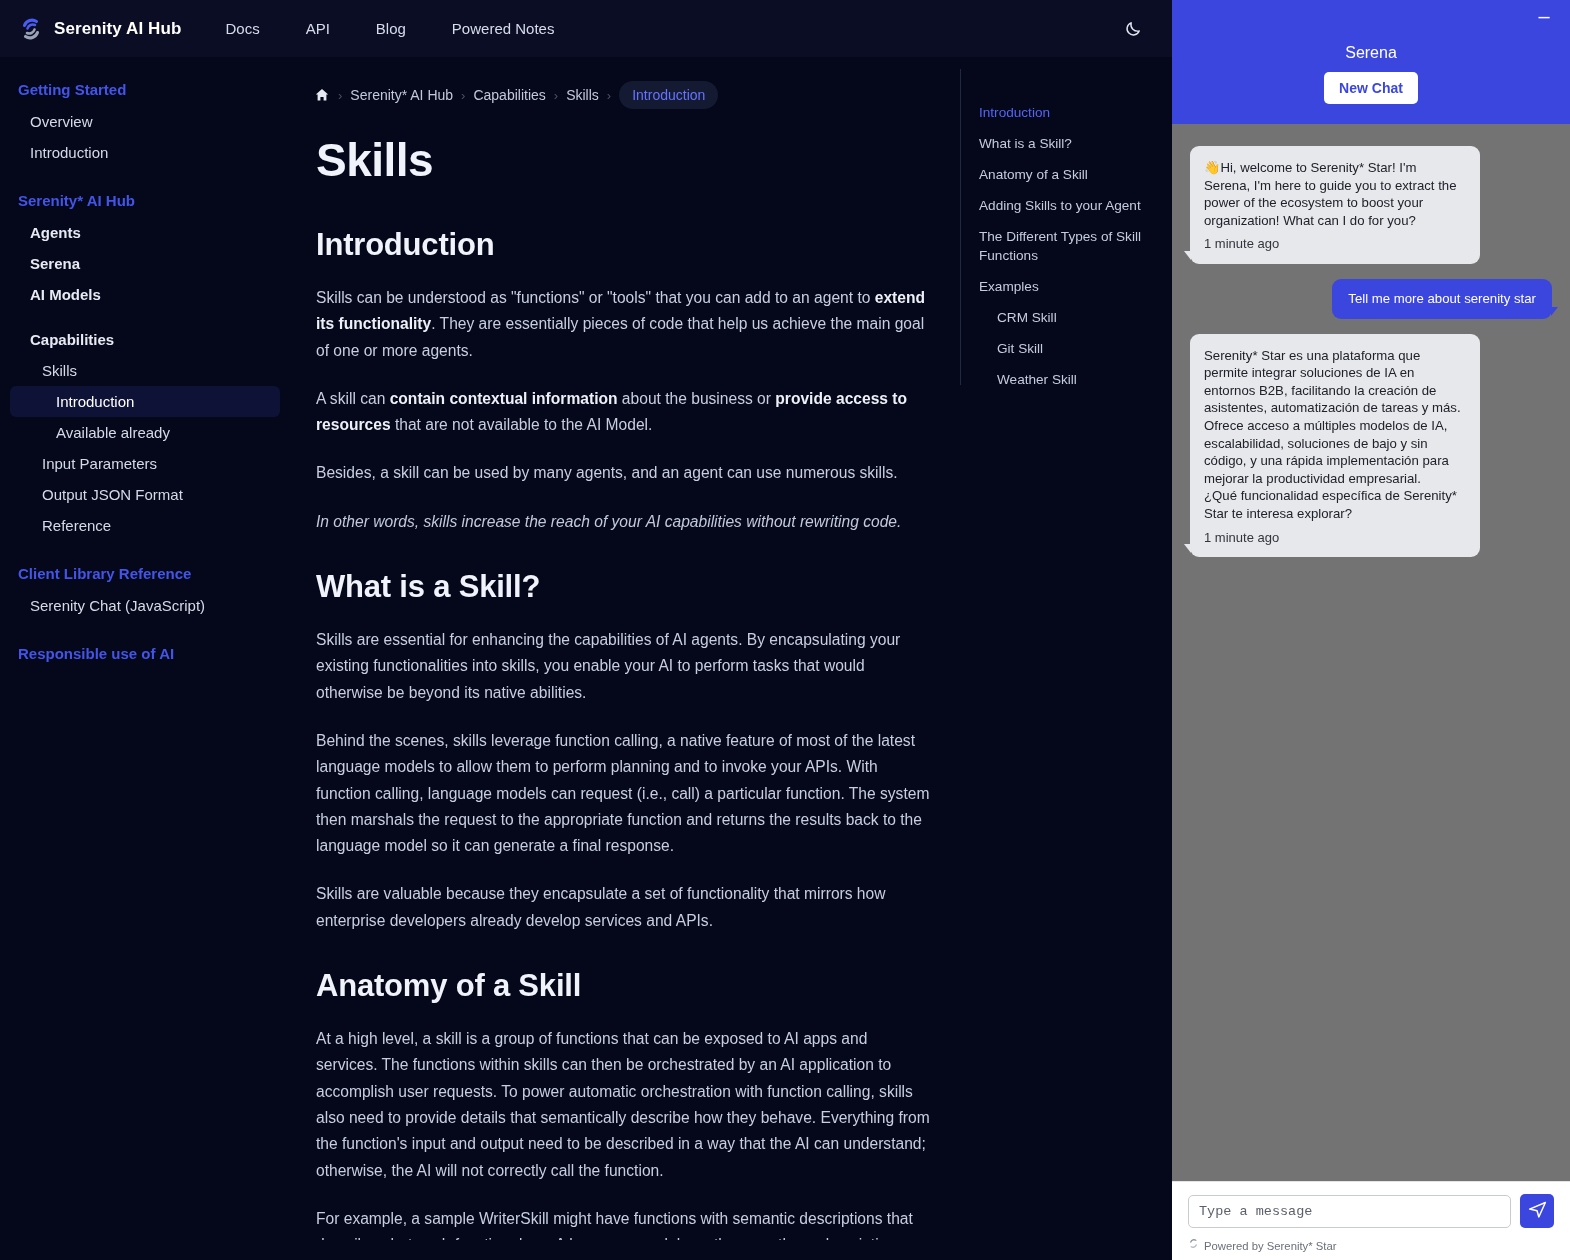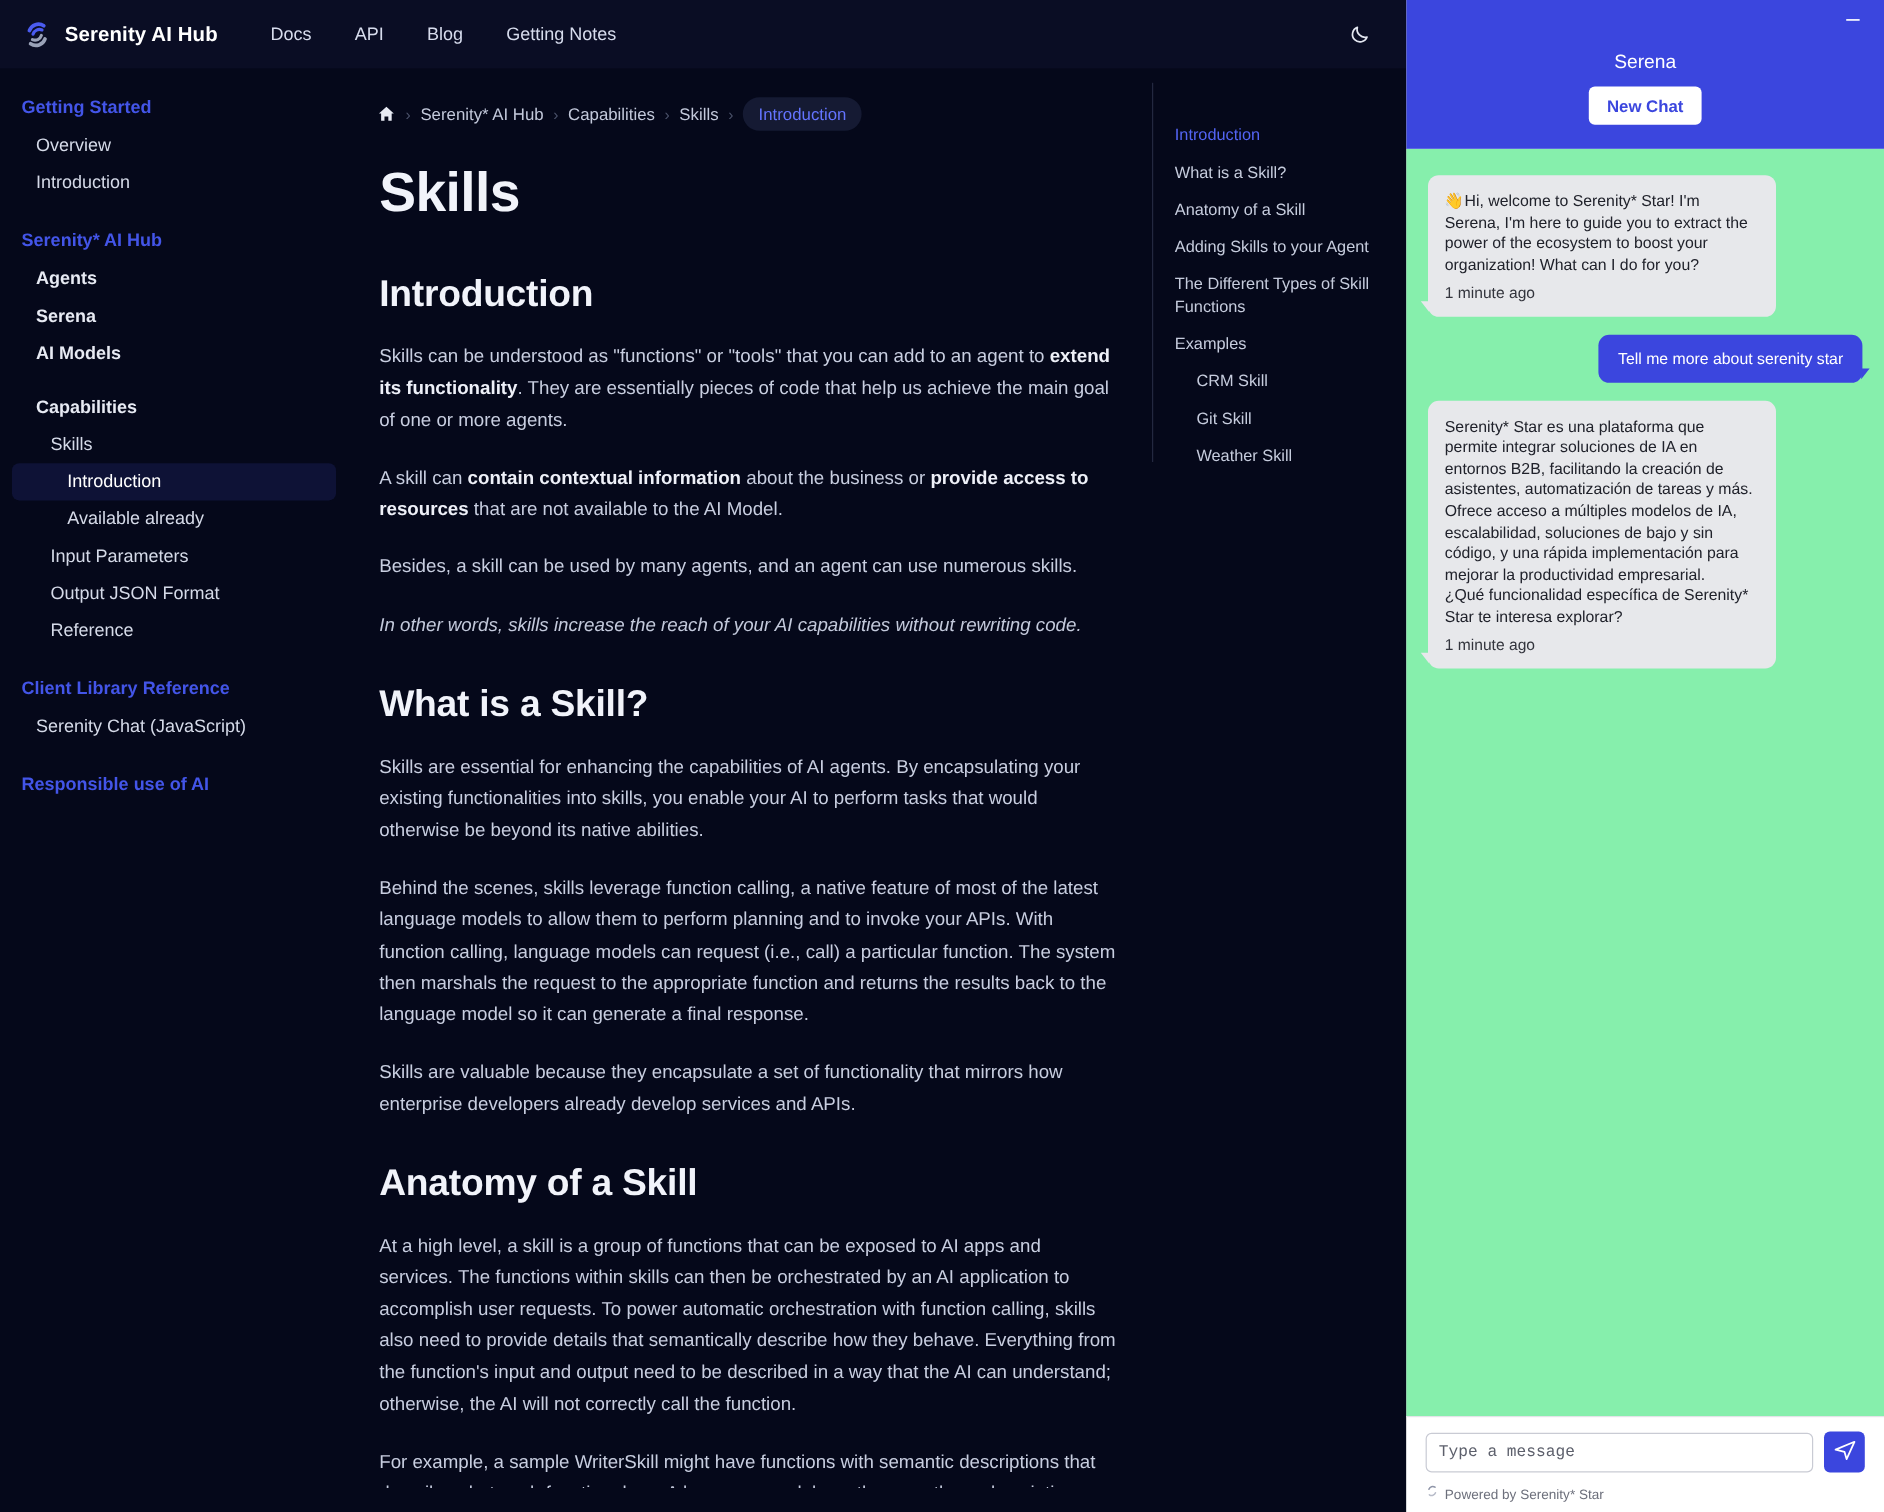--- a/index.html
+++ b/index.html
@@ -32,21 +32,21 @@
     align-items: center;
     padding: 0 18px;
     position: relative;
   }
   .brand { display: flex; align-items: center; gap: 10px; }
   .logo-mark { width: 26px; height: 26px; position: relative; display:block; }
   .brand-name {
     color: #ffffff; font-size: 17px; font-weight: bold;
     letter-spacing: .1px;
   }
-  .topnav-links { display: flex; align-items: flex-start; gap: 36px; margin-left: 44px; }
+  .topnav-links { display: flex; align-items: flex-start; gap: 46px; margin-left: 44px; }
   .topnav-link {
     color: #d7dced; font-size: 15px; text-decoration: none; cursor: pointer;
   }
   .theme-toggle {
     position: absolute; right: 26px; top: 50%; transform: translateY(-50%);
     width: 26px; height: 26px; display: flex; align-items: center; justify-content: center;
     cursor: pointer;
   }
 
   
@@ -151,21 +151,21 @@
   .new-chat-btn {
     margin-top: 10px;
     background: #ffffff; color: #3b46de;
     border: none; border-radius: 5px;
     padding: 8px 15px; font-size: 14px; font-weight: bold;
     cursor: pointer;
     font-family: "Liberation Sans", sans-serif;
   }
   .chat-body {
     flex: 1 1 auto;
-    background: #86efac;
+    background: #737373;
     padding: 22px 18px 6px 18px;
     display: flex; flex-direction: column; gap: 15px;
     overflow: hidden;
   }
   .msg { max-width: 290px; font-size: 13.2px; line-height: 17.6px; }
   .msg.bot {
     align-self: flex-start;
     background: #e7e8eb; color: #20222b;
     border-radius: 9px; padding: 13px 14px 11px 14px;
     position: relative;
@@ -230,21 +230,21 @@
             <path d="M7.5 20.5 A8 8 0 0 0 19.5 16.5" stroke="#9aa2b8" stroke-width="3.1" fill="none" stroke-linecap="round"></path>
             <path d="M9 17 A5.5 5.5 0 0 0 16.5 13.5" stroke="#9aa2b8" stroke-width="2.6" fill="none" stroke-linecap="round"></path>
           </svg>
         </span>
         <span class="brand-name">Serenity AI Hub</span>
       </div>
       <div class="topnav-links">
         <a class="topnav-link">Docs</a>
         <a class="topnav-link">API</a>
         <a class="topnav-link">Blog</a>
-        <a class="topnav-link">Getting Notes</a>
+        <a class="topnav-link">Powered Notes</a>
       </div>
       <div class="theme-toggle">
         <svg width="19" height="19" viewBox="0 0 20 20">
           <path d="M16 12.5A7 7 0 0 1 7.5 4 6.6 6.6 0 1 0 16 12.5z" fill="none" stroke="#e3e6f0" stroke-width="1.5" stroke-linejoin="round"></path>
         </svg>
       </div>
     </div>
 
     <div class="docbody">
 

